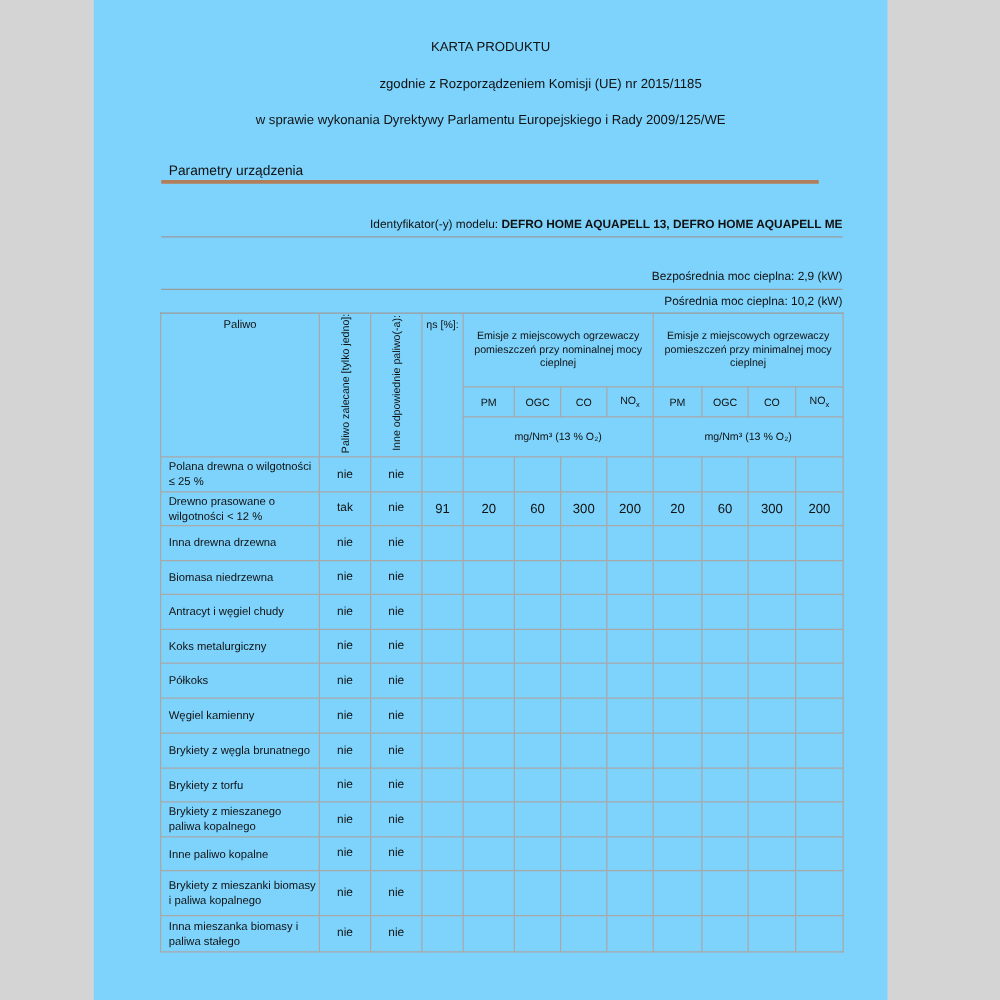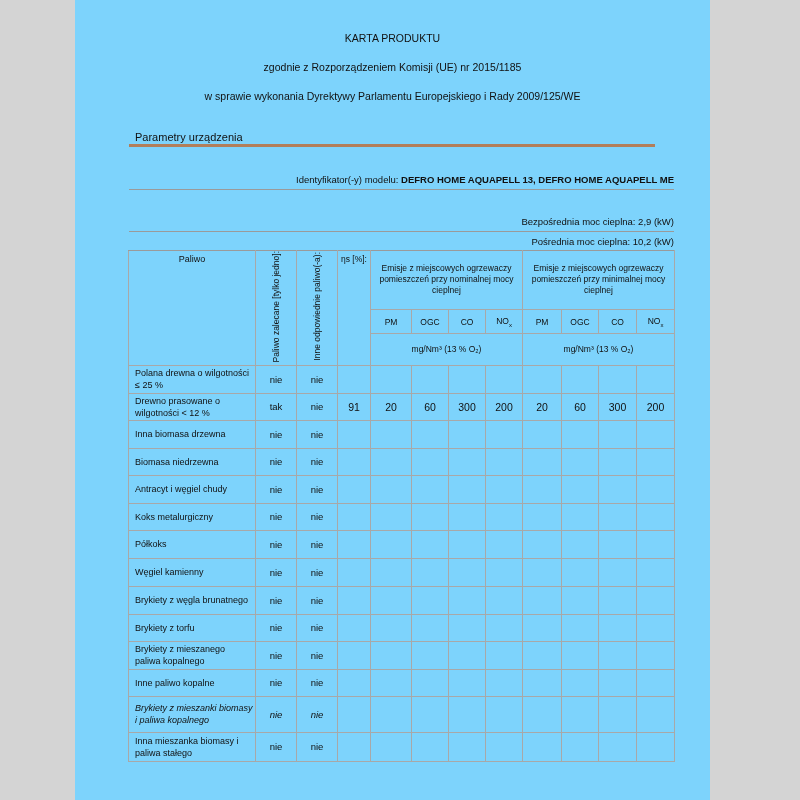--- a/index.html
+++ b/index.html
@@ -21,21 +21,21 @@
   .vert { writing-mode: vertical-rl; transform: rotate(180deg); font-size: 8.5px; text-align: left; line-height: 10px; }
   .num { font-size: 10.5px; text-align: center; }
   .yn { text-align: center; font-size: 9.5px; }
   .sub { font-size: 6px; }
 </style>
 </head>
 <body>
 
 <div class="page">
   <div class="title-line" style="top:32px;">KARTA PRODUKTU</div>
-  <div class="title-line" style="top:61px;">zgodnie z Rozporządzeniem Komisji (UE) nr 2015/1185</div>
+  <div class="title-line" style="top:61px;margin-left:40px;">zgodnie z Rozporządzeniem Komisji (UE) nr 2015/1185</div>
   <div class="title-line" style="top:90px;">w sprawie wykonania Dyrektywy Parlamentu Europejskiego i Rady 2009/125/WE</div>
 
   <div class="section">Parametry urządzenia</div>
   <div class="section-rule"></div>
 
   <div class="info-row" style="top:170px;">
     <span>Identyfikator(-y) modelu: </span><b>DEFRO HOME AQUAPELL 13, DEFRO HOME AQUAPELL ME</b>
   </div>
   <div class="info-row" style="top:212px;">Bezpośrednia moc cieplna: 2,9 (kW)</div>
   <div class="info-row" style="top:232px; border-bottom:none;">Pośrednia moc cieplna: 10,2 (kW)</div>
@@ -100,21 +100,21 @@
           <td class="num">20</td>
           <td class="num">60</td>
           <td class="num">300</td>
           <td class="num">200</td>
           <td class="num">20</td>
           <td class="num">60</td>
           <td class="num">300</td>
           <td class="num">200</td>
         </tr>
         <tr style="height: 28px;">
-          <td class="c-name">Inna biomasa drzewna</td>
+          <td class="c-name">Inna drewna drzewna</td>
           <td class="yn">nie</td>
           <td class="yn">nie</td>
           <td class="num"></td>
           <td class="num"></td>
           <td class="num"></td>
           <td class="num"></td>
           <td class="num"></td>
           <td class="num"></td>
           <td class="num"></td>
           <td class="num"></td>
@@ -239,21 +239,21 @@
           <td class="num"></td>
           <td class="num"></td>
           <td class="num"></td>
           <td class="num"></td>
           <td class="num"></td>
           <td class="num"></td>
           <td class="num"></td>
           <td class="num"></td>
           <td class="num"></td>
         </tr>
-        <tr style="height: 36px; font-style: italic;">
+        <tr style="height: 36px;">
           <td class="c-name">Brykiety z mieszanki biomasy i paliwa kopalnego</td>
           <td class="yn">nie</td>
           <td class="yn">nie</td>
           <td class="num"></td>
           <td class="num"></td>
           <td class="num"></td>
           <td class="num"></td>
           <td class="num"></td>
           <td class="num"></td>
           <td class="num"></td>

